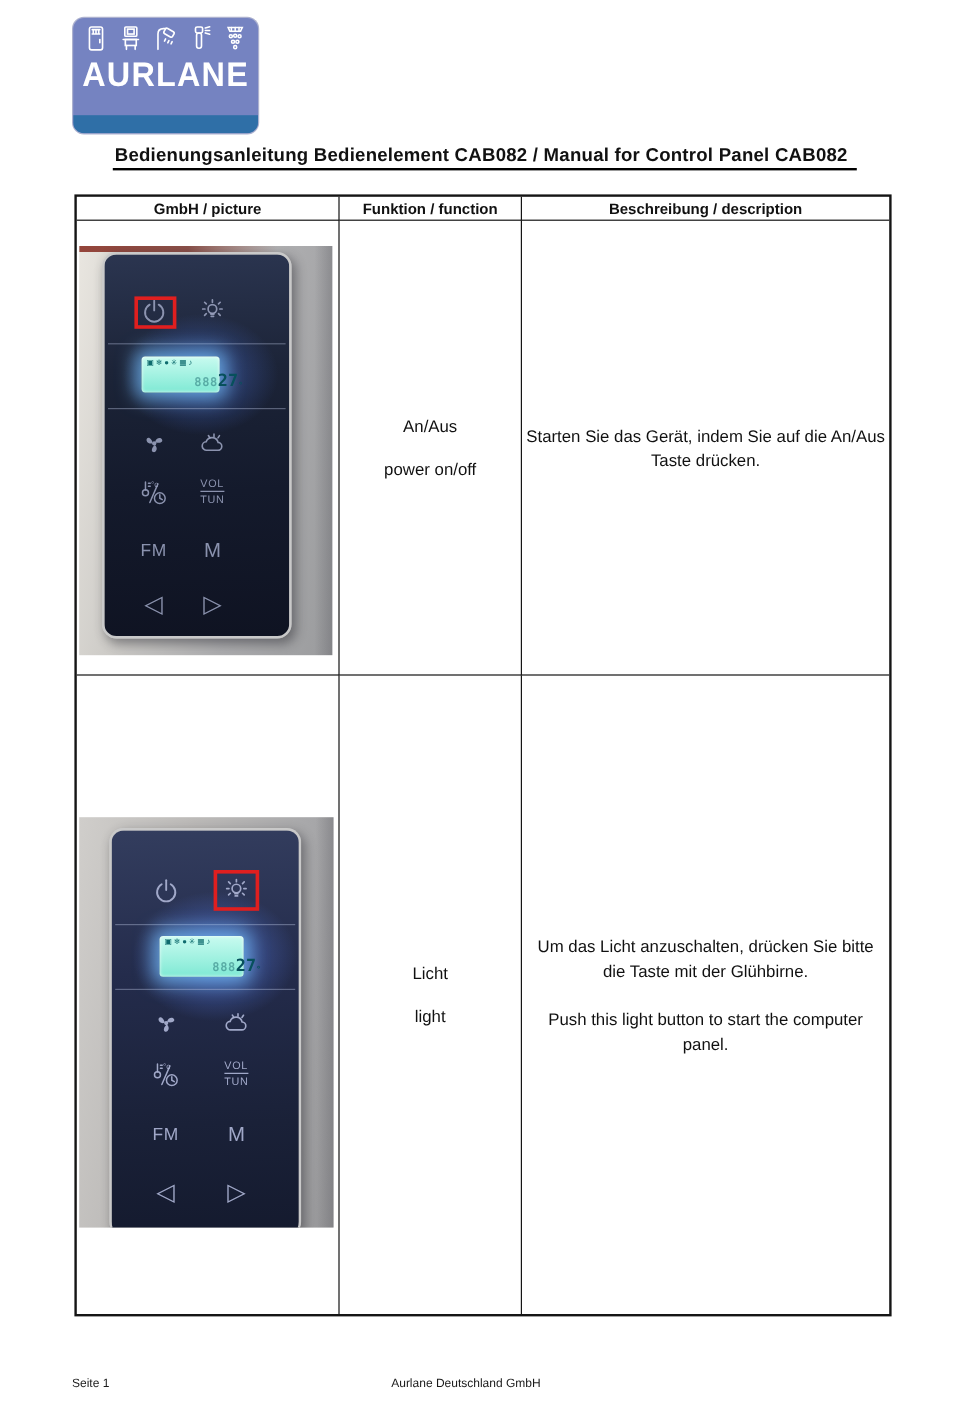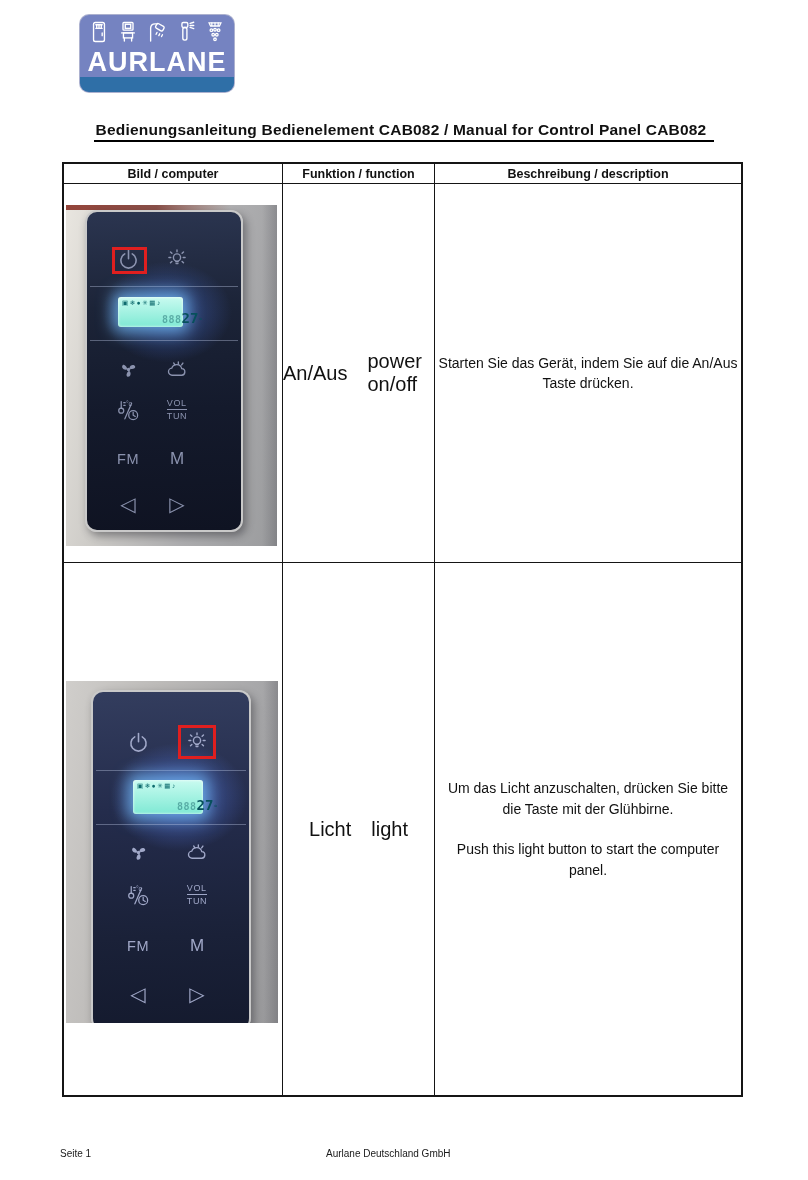--- a/index.html
+++ b/index.html
@@ -1,43 +1,43 @@
 <!DOCTYPE html>
 <html><head>
 <meta charset="utf-8">
 <style>
   html,body{margin:0;padding:0;background:#fff;}
   .page{position:relative;width:808px;height:1180px;background:#ffffff;overflow:hidden;
         font-family:"Liberation Sans",sans-serif;color:#111;}
 
   
-  .logo{position:absolute;left:61px;top:15px;width:154px;height:77px;border-radius:9px;
-        background:#7583c1;overflow:hidden;box-shadow:0 0 0 1px rgba(90,100,160,.5);margin-left:19px;}
+  .logo{position:absolute;left:61px;top:15px;width:154px;height:96px;border-radius:9px;
+        background:#7583c1;overflow:hidden;box-shadow:0 0 0 1px rgba(90,100,160,.5);}
   .logo-icons{position:absolute;left:0;top:5px;width:100%;display:flex;justify-content:center;gap:9px;}
   .logo-icons svg{display:block;}
   .logo-brand{position:absolute;left:0;top:32px;width:100%;text-align:center;color:#fff;
         font-weight:bold;font-size:27px;letter-spacing:1px;transform:scaleY(1.05);}
   .logo-bar{position:absolute;left:0;bottom:0;width:100%;height:15px;background:#2f6fa7;}
 
   
   .title{position:absolute;left:0;top:121px;width:100%;text-align:center;}
   .title span{display:inline-block;font-size:15.5px;font-weight:bold;letter-spacing:.2px;
         border-bottom:2px solid #000;padding:0 8px 1px 2px;}
 
   
   .tbl{position:absolute;left:62px;top:162px;width:681px;height:935px;box-sizing:border-box;
        border:2px solid #151515;display:grid;
        grid-template-columns:219px 152px 1fr;grid-template-rows:20px 379px 1fr;}
   .cell{position:relative;box-sizing:border-box;border-right:1.4px solid #151515;
         border-bottom:1.4px solid #151515;overflow:hidden;}
   .cell.lc{border-right:none;}
   .cell.lr{border-bottom:none;}
   .hcell{display:flex;align-items:center;justify-content:center;font-weight:bold;font-size:12.5px;}
-  .fcell{display:flex;flex-direction:row;align-items:center;justify-content:center;
-         gap:20px;font-size:20px;}
+  .fcell{display:flex;flex-direction:column;align-items:center;justify-content:center;
+         gap:20px;font-size:14px;}
   .dcell{display:flex;flex-direction:column;align-items:center;justify-content:center;
          gap:20px;font-size:14px;text-align:center;line-height:20.5px;padding:0 3px;}
   .dcell p{margin:0;width:302px;}
 
   
   .photo{position:absolute;overflow:hidden;}
   .photo.p1{left:2px;top:21px;width:211px;height:341px;
         background:linear-gradient(100deg,#e9e6e0 0%,#ceccc8 30%,#adadaf 65%,#9a9b9d 100%);}
   .photo.p2{left:2px;top:118px;width:212px;height:342px;
         background:linear-gradient(100deg,#d0cecb 0%,#bcbab8 35%,#a8a8aa 70%,#98989a 100%);}
@@ -150,21 +150,21 @@
     <div class="logo-brand">AURLANE</div>
     <div class="logo-bar"></div>
   </div>
 
   <div class="title">
     <span>Bedienungsanleitung Bedienelement CAB082 / Manual for Control Panel CAB082</span>
   </div>
 
   <div class="tbl">
 
-    <div class="cell hcell">Bild / computer</div>
+    <div class="cell hcell">GmbH / picture</div>
     <div class="cell hcell">Funktion / function</div>
     <div class="cell hcell lc">Beschreibung / description</div>
 
     <div class="cell">
       <div class="photo p1">
         <div class="panel">
           <div class="prow" style="top:29px">
             <span class="pcell cl">
               <svg viewBox="0 0 24 24" width="25" height="25">
                   <g fill="none" stroke="currentColor" stroke-width="1.5" stroke-linecap="round">

